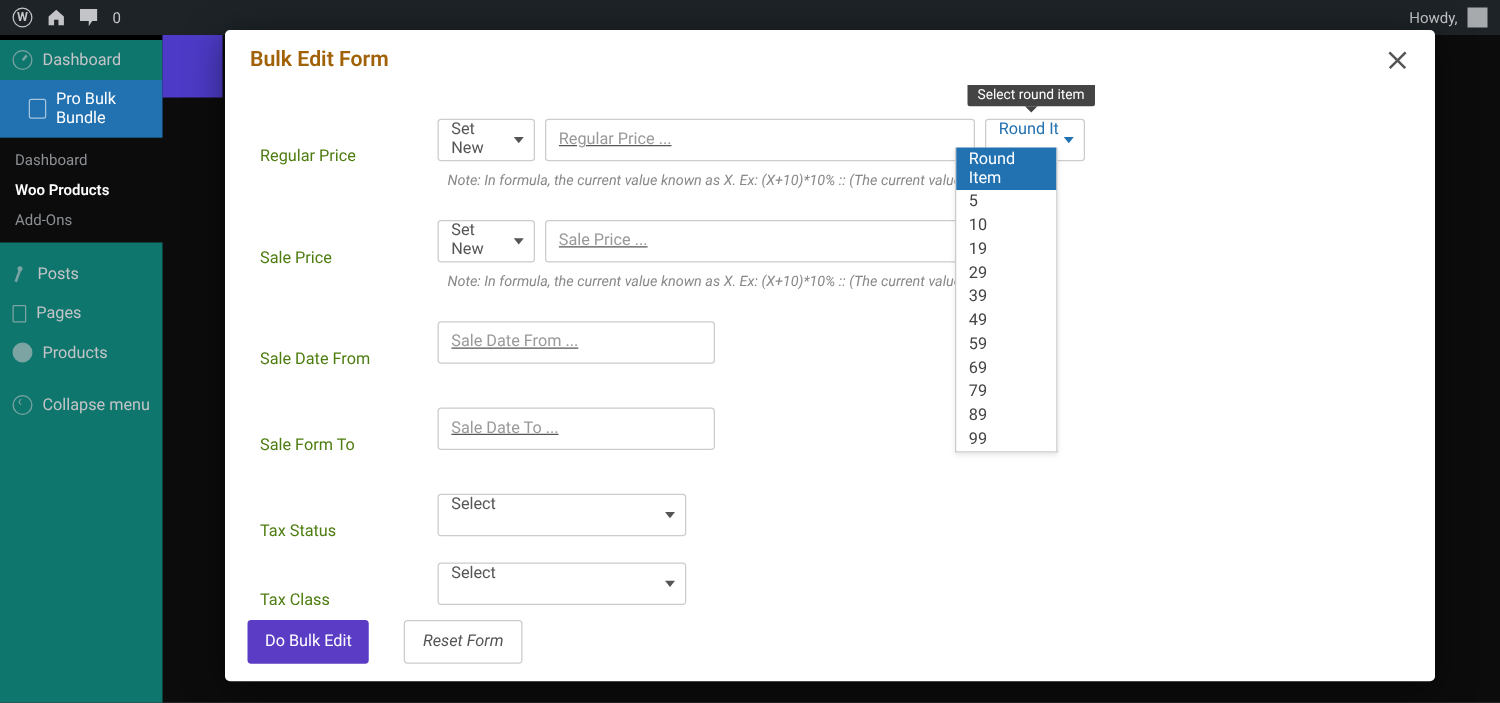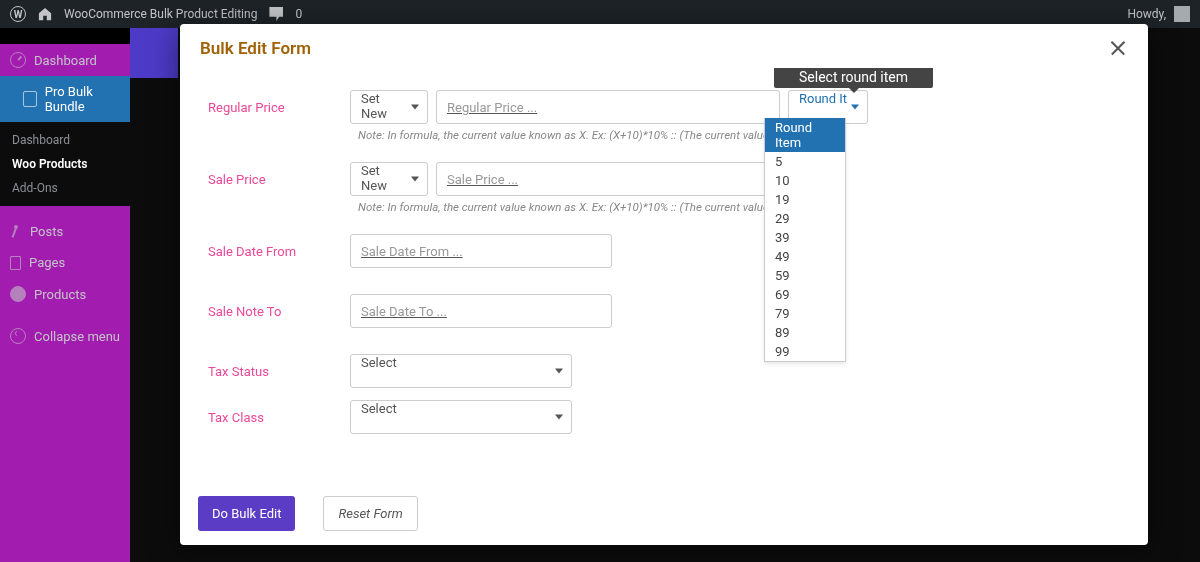--- a/index.html
+++ b/index.html
@@ -8,21 +8,21 @@
   
   .wp-admin-bar { height: 28px; background: #1d2327; color: #c3c4c7; display: flex; align-items: center; padding: 0 10px; font-size: 12px; justify-content: space-between; }
   .wp-admin-left { display: flex; align-items: center; gap: 12px; }
   .wp-admin-right { display: flex; align-items: center; gap: 8px; }
   .wp-logo { width: 16px; height: 16px; border: 1.5px solid #c3c4c7; border-radius: 50%; display: flex; align-items: center; justify-content: center; font-size: 10px; font-weight: bold; }
   .wp-home-icon { width: 14px; height: 14px; }
   .wp-comment-icon { width: 14px; height: 14px; background: #c3c4c7; clip-path: polygon(0 0, 100% 0, 100% 70%, 70% 70%, 50% 100%, 50% 70%, 0 70%); }
   .wp-user-square { width: 16px; height: 16px; background: #a7aaad; }
   
   
-  .wp-sidebar { position: absolute; left: 0; top: 44px; bottom: 0; width: 131px; background: #a21caf; color: #c3c4c7; font-size: 13px; }
+  .wp-sidebar { position: absolute; left: 0; top: 32px; bottom: 0; width: 131px; background: #0f766e; color: #c3c4c7; font-size: 13px; }
   .wp-menu-item { padding: 8px 10px; display: flex; align-items: center; gap: 8px; cursor: pointer; }
   .wp-menu-item.active { background: #2271b1; color: #fff; position: relative; padding-left: 23px; }
   .wp-menu-item.active::after { content: ''; position: absolute; right: -6px; top: 50%; transform: translateY(-50%); border: 6px solid transparent; border-left-color: #2271b1; }
   .wp-menu-icon { width: 16px; height: 16px; opacity: 0.6; }
   .wp-submenu { background: #0c0c0c; padding: 6px 0; }
   .wp-submenu-item { padding: 5px 12px; font-size: 12px; color: #8c8f94; cursor: pointer; }
   .wp-submenu-item.active { color: #fff; font-weight: 600; }
   .wp-sep { height: 10px; }
   
   .page-bg { position: absolute; left: 130px; top: 28px; right: 0; bottom: 0; background: #0c0c0c; }
@@ -45,39 +45,39 @@
   .tabs-underline { height: 1px; background: #e5e5e5; margin: 10px 8px 0; }
   
   
   .form-body { flex: 1; overflow-y: auto; padding: 22px 28px 10px; position: relative; }
   .form-body::-webkit-scrollbar { width: 14px; }
   .form-body::-webkit-scrollbar-track { background: #f1f1f1; }
   .form-body::-webkit-scrollbar-thumb { background: #c1c1c1; }
   
   .form-row { display: flex; align-items: center; margin-bottom: 12px; position: relative; }
   .form-row.with-note { margin-bottom: 4px; }
-  .form-label { width: 142px; font-size: 13px; color: #ec4899; }
+  .form-label { width: 142px; font-size: 13px; color: #4d7c0f; margin-top: 28px; }
   .form-controls { display: flex; gap: 8px; flex: 1; align-items: center; }
   
   .select-box, .text-input { border: 1px solid #ccc; border-radius: 3px; height: 34px; font-size: 13px; background: #fff; color: #555; }
   .select-box { padding: 0 20px 0 10px; position: relative; cursor: pointer; display: flex; align-items: flex-start; min-width: 70px; }
   .select-box .chevron { position: absolute; right: 8px; top: 50%; transform: translateY(-50%); width: 0; height: 0; border-left: 4px solid transparent; border-right: 4px solid transparent; border-top: 5px solid #555; }
   .text-input { padding: 0 10px; text-decoration: underline; }
   .text-input::placeholder { color: #999; }
   .w-setnew { width: 78px; }
   .w-price { width: 344px; }
-  .w-date { width: 262px; }
-  .w-select { width: 222px; }
+  .w-date { width: 222px; }
+  .w-select { width: 199px; }
   .w-round { width: 80px; color: #2271b1; }
   .w-round .chevron { border-top-color: #2271b1; }
   
   .note-row { margin-left: 150px; font-size: 11.5px; font-style: italic; color: #888; margin-bottom: 20px; }
   
   
-  .tooltip { position: absolute; background: #444; color: #fff; font-size: 14px; padding: 3px 25px; border-radius: 2px; white-space: nowrap; z-index: 20; }
+  .tooltip { position: absolute; background: #444; color: #fff; font-size: 11px; padding: 3px 8px; border-radius: 2px; white-space: nowrap; z-index: 20; }
   .tooltip::after { content: ''; position: absolute; left: 50%; bottom: -5px; transform: translateX(-50%); border: 5px solid transparent; border-top-color: #444; border-bottom: none; }
   
   
   .dropdown-list { position: absolute; background: #fff; border: 1px solid #ccc; border-top: none; font-size: 13px; z-index: 15; box-shadow: 0 2px 4px rgba(0,0,0,0.1); }
   .dropdown-item { padding: 2px 10px; cursor: pointer; color: #444; }
   .dropdown-item.highlighted { background: #2271b1; color: #fff; }
   
   
   .modal-footer { padding: 12px 18px 14px; display: flex; gap: 28px; }
   .btn-primary { background: #5b3cc4; color: #fff; border: none; padding: 9px 14px; font-size: 13px; border-radius: 3px; cursor: pointer; }
@@ -96,21 +96,20 @@
 </style>
 </head>
 <body>
 
 <div class="wp-admin-bar">
   <div class="wp-admin-left">
     <span class="wp-logo">W</span>
     <svg class="wp-home-icon" viewBox="0 0 16 16" fill="#c3c4c7">
         <path d="M8 1L1 7v8h5v-5h4v5h5V7z"></path>
       </svg>
-    <span>WooCommerce Bulk Product Editing</span>
     <span class="wp-comment-icon"></span>
     <span>0</span>
   </div>
   <div class="wp-admin-right">
     <span>Howdy,</span>
     <span class="wp-user-square"></span>
   </div>
 </div>
 
 <div class="wp-sidebar">
@@ -205,21 +204,21 @@
     <div class="note-row">Note: In formula, the current value known as X. Ex: (X+10)*10% :: (The current value</div>
 
     <div class="form-row" style="margin-bottom:26px;">
       <div class="form-label">Sale Date From</div>
       <div class="form-controls">
         <input class="text-input w-date" placeholder="Sale Date From ..." style="">
       </div>
     </div>
 
     <div class="form-row" style="margin-bottom:26px;">
-      <div class="form-label">Sale Note To</div>
+      <div class="form-label">Sale Form To</div>
       <div class="form-controls">
         <input class="text-input w-date" placeholder="Sale Date To ..." style="">
       </div>
     </div>
 
     <div class="form-row">
       <div class="form-label">Tax Status</div>
       <div class="form-controls">
         <div class="select-box w-select">
           <span>Select</span>

